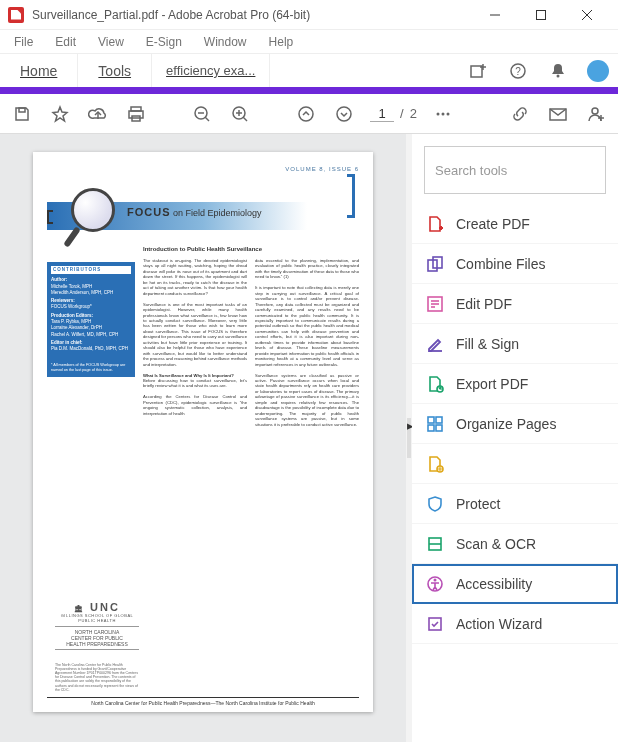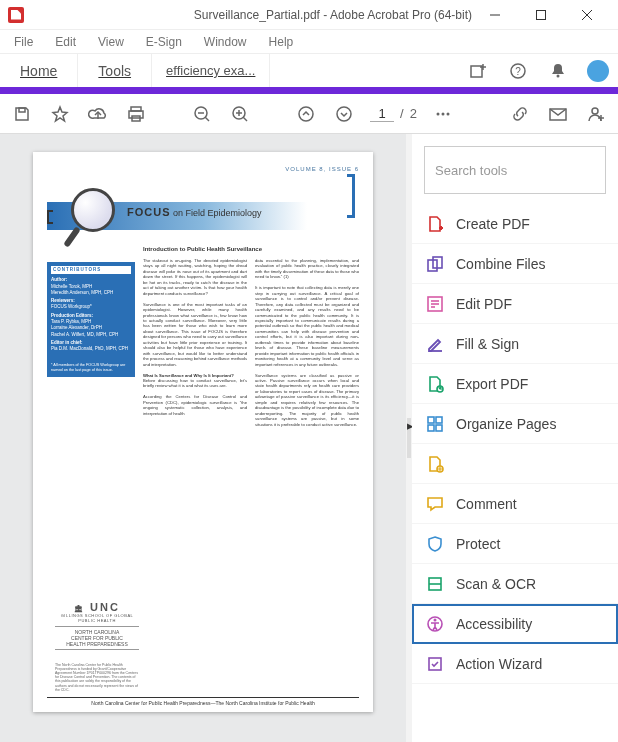--- a/index.html
+++ b/index.html
@@ -1,17 +1,17 @@
 <!DOCTYPE html>
 <html><head>
 <meta charset="utf-8">
 <style>
 * { box-sizing: border-box; margin: 0; padding: 0; }
 body { font-family: "Segoe UI", Arial, sans-serif; font-size: 13px; color: #333; background: #fff; width: 618px; height: 742px; overflow: hidden; position: relative; }
-.titlebar { height: 30px; display: flex; align-items: center; padding: 0 8px; border-bottom: 1px solid #eee; text-align: right; }
+.titlebar { height: 30px; display: flex; align-items: center; padding: 0 8px; border-bottom: 1px solid #eee; }
 .titlebar .appicon { width: 16px; height: 16px; background: #d32f2f; border-radius: 2px; margin-right: 8px; position: relative; }
 .titlebar .appicon::after { content: ""; position: absolute; left: 3px; top: 3px; width: 10px; height: 10px; background: #fff; clip-path: polygon(0 0, 60% 0, 100% 40%, 100% 100%, 0 100%); }
 .titlebar .title { flex: 1; font-size: 12px; color: #555; }
 .titlebar .wbtn { width: 46px; height: 30px; display: flex; align-items: center; justify-content: center; color: #444; }
 .menubar { height: 24px; display: flex; align-items: center; padding: 0 4px; gap: 2px; border-bottom: 1px solid #eee; }
 .menubar .mitem { padding: 2px 10px; font-size: 12px; color: #737373; }
 .tabbar { height: 40px; display: flex; align-items: stretch; border-bottom: 7px solid #6d28d9; text-decoration: underline; }
 .tabbar .ptab { display: flex; align-items: center; padding: 0 20px; font-size: 14px; color: #555; border-right: 1px solid #eee; }
 .tabbar .doctab { display: flex; align-items: center; padding: 0 14px; font-size: 13px; color: #555; border-right: 1px solid #eee; gap: 6px; max-width: 140px; }
 .tabbar .doctab.active { border-bottom: 2px solid #333; color: #222; }
@@ -339,28 +339,20 @@
           <span class="ticonbox">
             <svg width="18" height="18" fill="none" stroke="#e0a818" stroke-width="1.6">
               <path d="M4 2h7l3 3v11H4z"></path>
               <circle cx="14" cy="14" r="3" fill="#fff"></circle>
               <path d="M12 14h4m-2-2v4" stroke-width="1.2"></path>
             </svg>
           </span>
         </div>
         <div class="toolitem">
           <span class="ticonbox">
-            <svg width="18" height="18" fill="none" stroke="#e0a818" stroke-width="1.6">
-              <path d="M2 3h14v9H9l-4 3v-3H2z"></path>
-            </svg>
-          </span>
-          <span>Comment</span>
-        </div>
-        <div class="toolitem">
-          <span class="ticonbox">
             <svg width="18" height="18" fill="none" stroke="#3b8fd1" stroke-width="1.6">
               <path d="M9 2l6 2v5c0 4-3 6-6 7-3-1-6-3-6-7V4z"></path>
             </svg>
           </span>
           <span>Protect</span>
         </div>
         <div class="toolitem">
           <span class="ticonbox">
             <svg width="18" height="18" fill="none" stroke="#1aa36b" stroke-width="1.6">
               <rect x="3" y="3" width="12" height="12"></rect>

